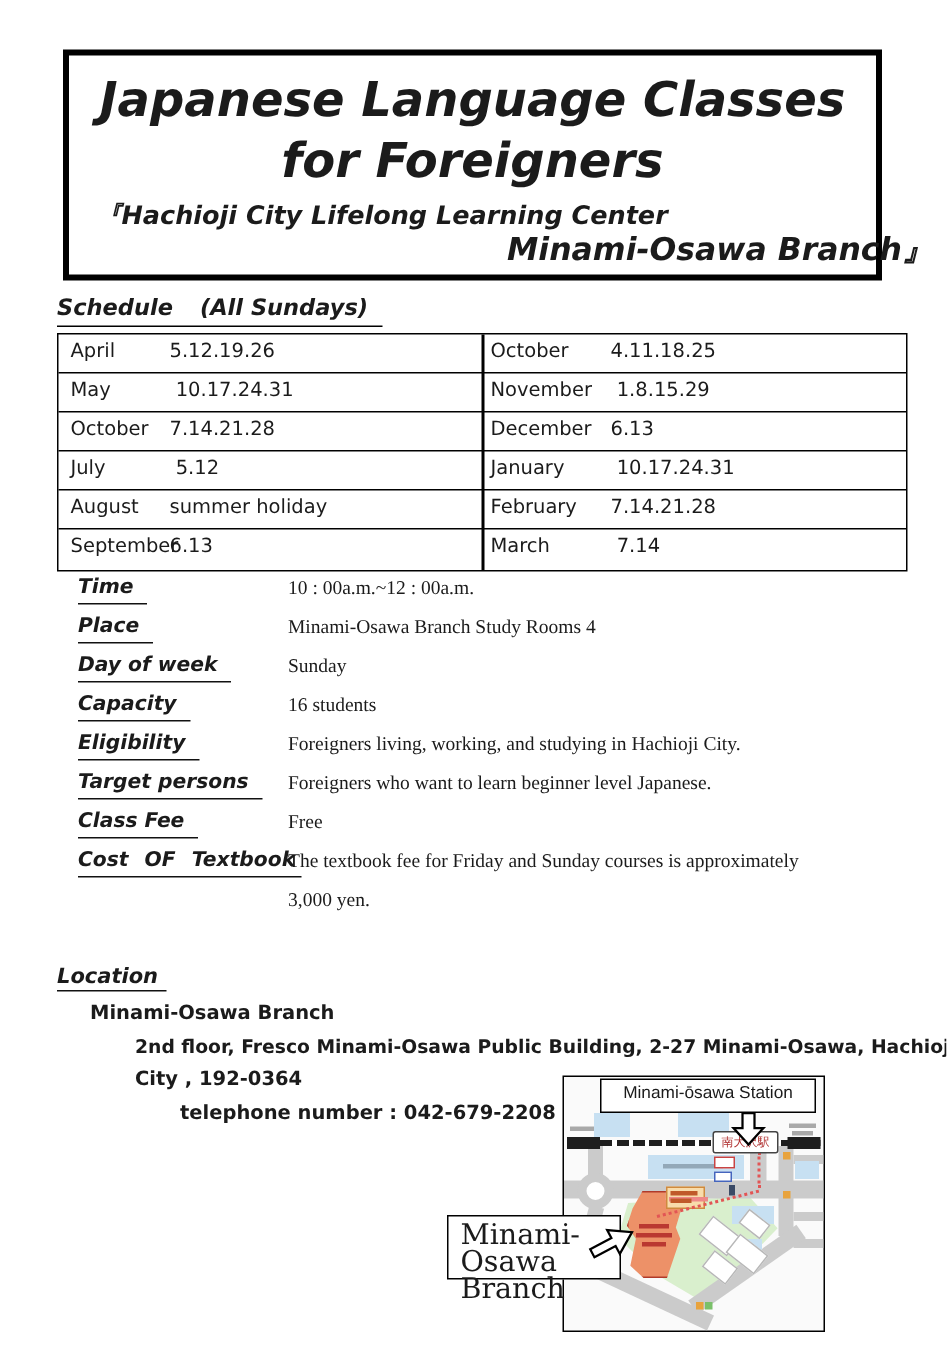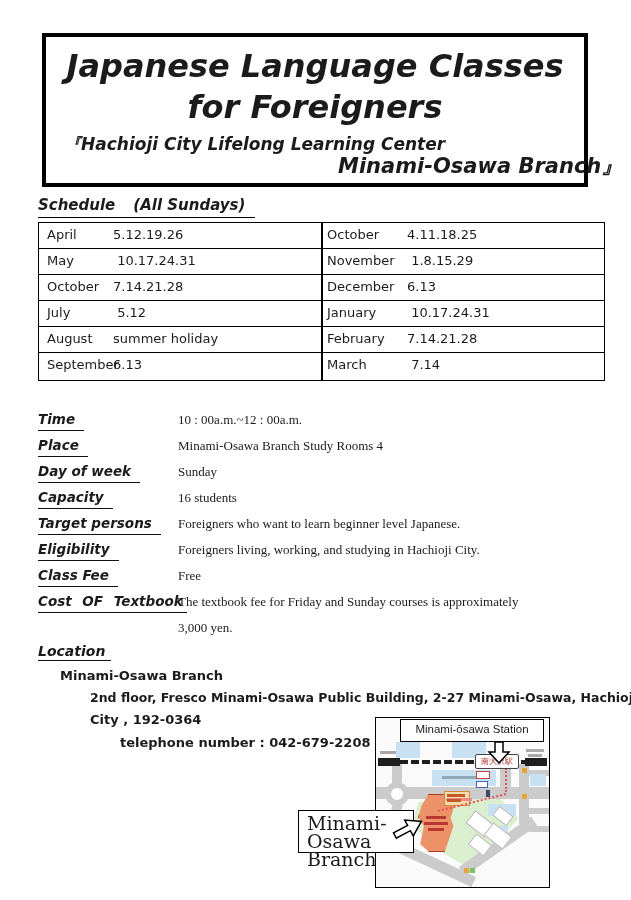--- a/index.html
+++ b/index.html
@@ -19,21 +19,21 @@
   .sched-head .note{margin-left:18px;}
   .sched-table{position:absolute;left:38px;top:222px;width:567px;height:159px;border:1.5px solid #000;box-sizing:border-box;background:#fff;}
   .t-row{position:relative;box-sizing:border-box;height:26px;line-height:24px;border-bottom:1.5px solid #000;font-size:13px;}
   .t-row:last-child{border-bottom:none;}
   .v-divider{position:absolute;left:282px;top:0;bottom:0;width:1.5px;background:#000;}
   .month-l{position:absolute;left:8px;}
   .dates-l{position:absolute;left:74px;white-space:pre;}
   .month-r{position:absolute;left:288px;}
   .dates-r{position:absolute;left:368px;white-space:pre;}
   
-  .details{position:absolute;left:38px;top:379px;width:580px;margin-top:28px;}
+  .details{position:absolute;left:52px;top:379px;width:580px;}
   .d-row{position:relative;height:26px;line-height:25px;font-size:13px;}
   .d-label{position:absolute;left:0;top:2px;line-height:21px;font-weight:bold;font-style:italic;font-size:13.5px;
     border-bottom:1.5px solid #111;padding:0 9px 0 0;white-space:nowrap;}
   .d-label.wide{word-spacing:6px;padding-right:4px;}
   .d-value{position:absolute;left:140px;top:0;white-space:nowrap;font-family:Liberation Serif, serif;}
   
   .location{position:absolute;left:38px;top:643px;font-size:13px;}
   .loc-head{display:inline-block;font-weight:bold;font-style:italic;font-size:14px;
     border-bottom:1.5px solid #111;padding:0 6px 1px 0;}
   .loc-branch{margin:7px 0 0 22px;font-weight:bold;}
@@ -175,26 +175,26 @@
     </div>
     <div class="d-row">
       <span class="d-label">Day of week</span>
       <span class="d-value">Sunday</span>
     </div>
     <div class="d-row">
       <span class="d-label">Capacity</span>
       <span class="d-value">16 students</span>
     </div>
     <div class="d-row">
+      <span class="d-label">Eligibility</span>
+      <span class="d-value">Foreigners living, working, and studying in Hachioji City.</span>
+    </div>
+    <div class="d-row">
       <span class="d-label">Target persons</span>
       <span class="d-value">Foreigners who want to learn beginner level Japanese.</span>
-    </div>
-    <div class="d-row">
-      <span class="d-label">Eligibility</span>
-      <span class="d-value">Foreigners living, working, and studying in Hachioji City.</span>
     </div>
     <div class="d-row">
       <span class="d-label">Class Fee</span>
       <span class="d-value">Free</span>
     </div>
     <div class="d-row">
       <span class="d-label wide">Cost OF Textbook</span>
       <span class="d-value">The textbook fee for Friday and Sunday courses is approximately</span>
     </div>
     <div class="d-row">

